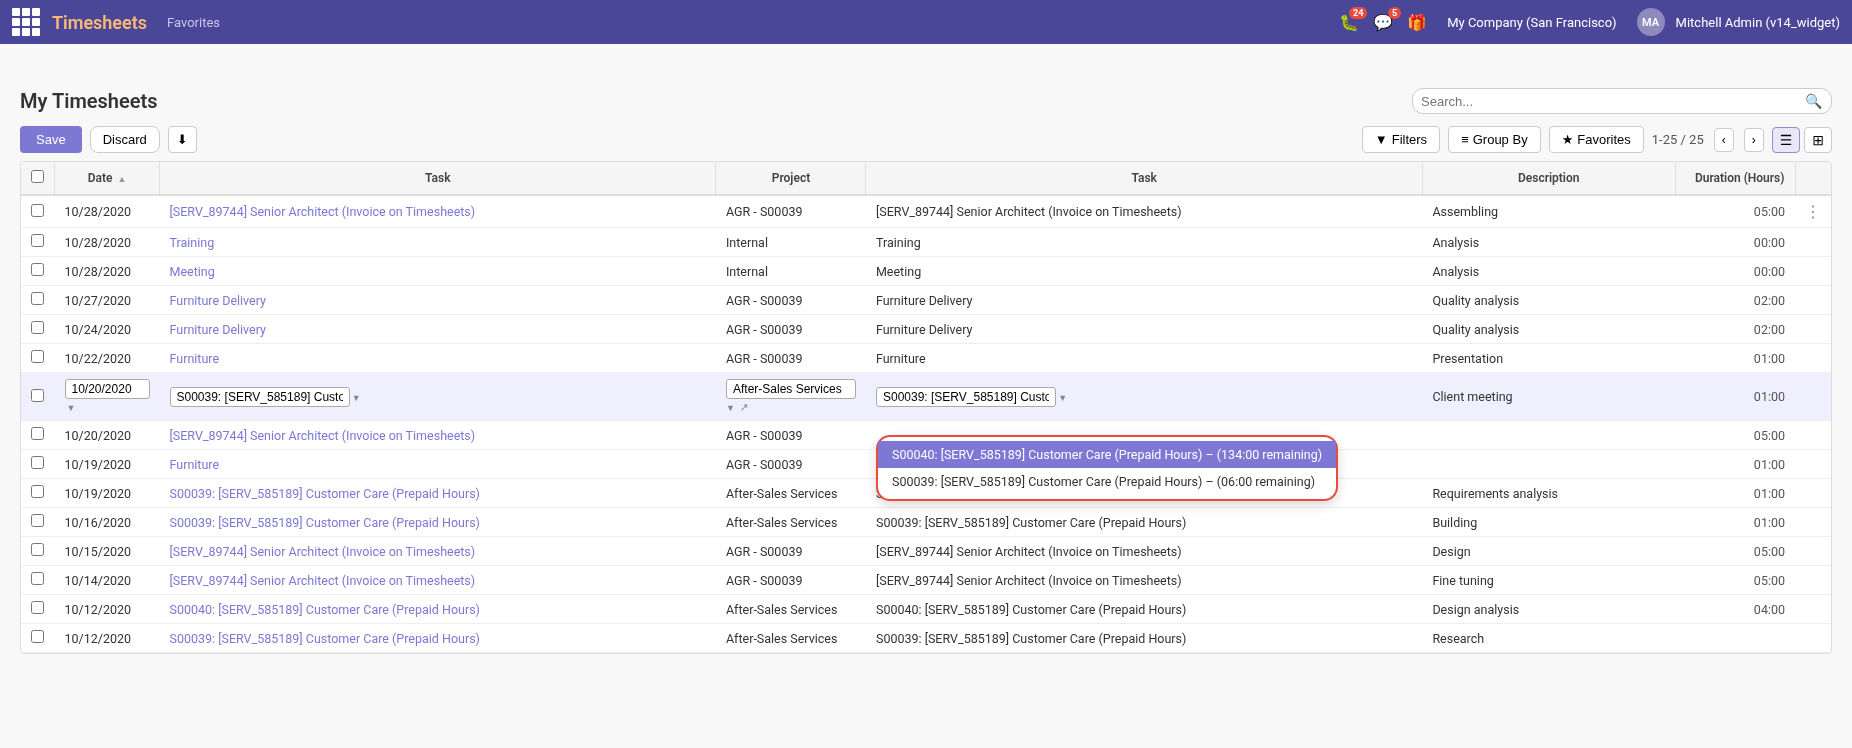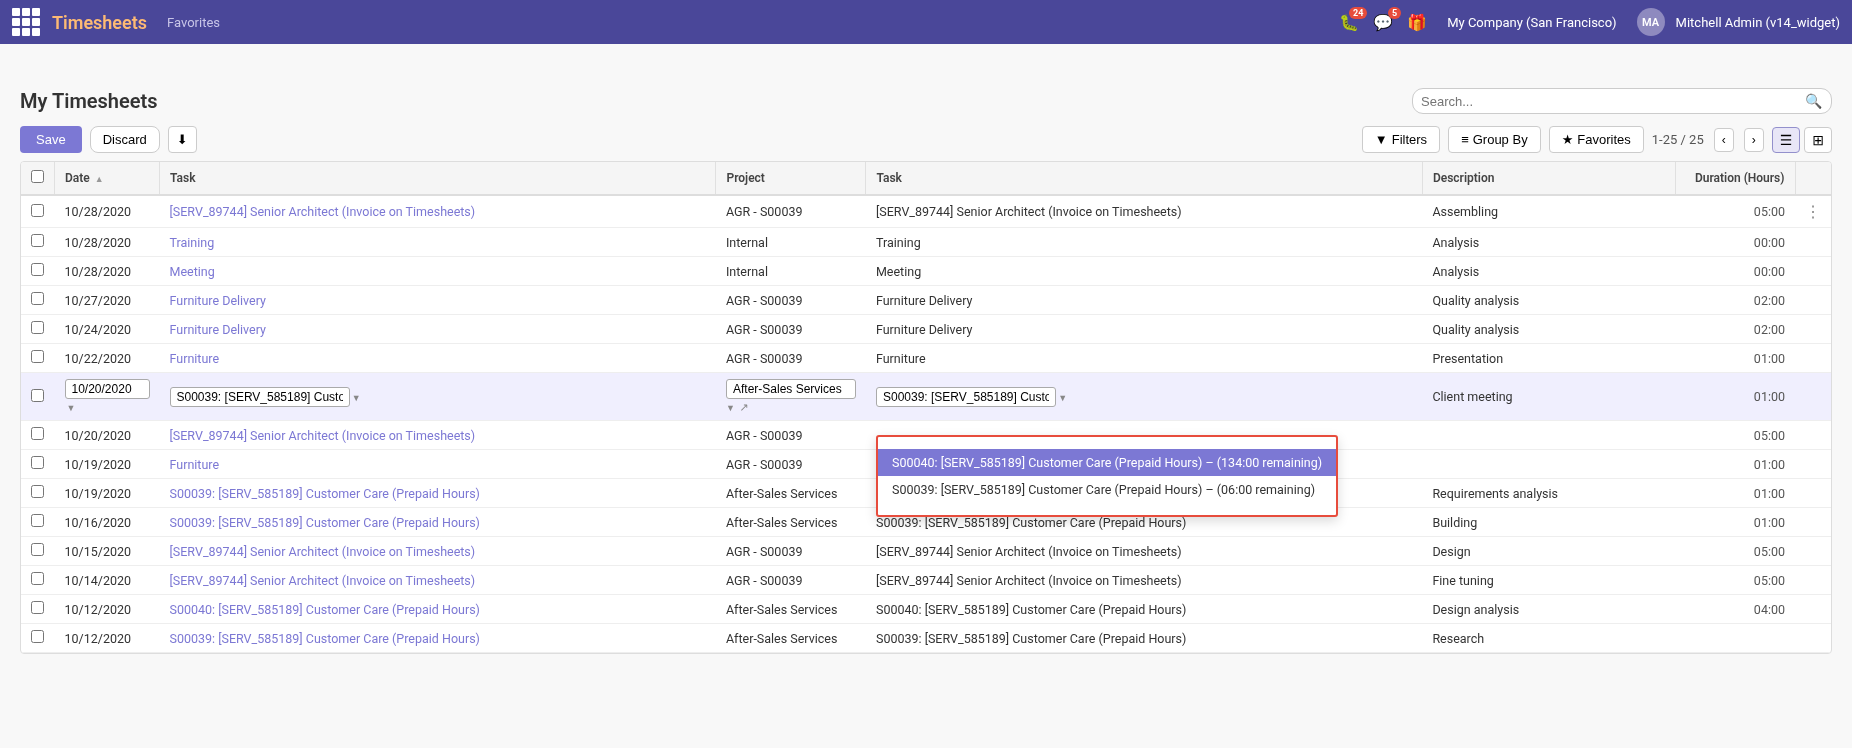--- a/index.html
+++ b/index.html
@@ -49,21 +49,21 @@
     .pagination { display: flex; align-items: center; gap: 10px; font-size: 13px; color: #555; }
     .pagination-nav { background: white; border: 1px solid #ccc; border-radius: 4px; cursor: pointer; font-size: 12px; padding: 4px 7px; }
     .view-icons { display: flex; gap: 4px; }
     .view-icon { background: white; border: 1px solid #ccc; border-radius: 4px; cursor: pointer; font-size: 14px; padding: 4px 7px; }
     .view-icon.active { background: #e8e6f7; border-color: #9390cc; }
 
     
     .table-wrap { background: white; border: 1px solid #ddd; border-radius: 4px; overflow: hidden; }
     table { width: 100%; border-collapse: collapse; }
     thead tr { background: #f5f5f5; border-bottom: 2px solid #ddd; }
-    th { padding: 8px 10px; text-align: left; font-weight: 600; font-size: 12px; color: #444; white-space: nowrap; border-right: 1px solid #e0e0e0; }
+    th { padding: 8px 10px; text-align: center; font-weight: 600; font-size: 12px; color: #444; white-space: nowrap; border-right: 1px solid #e0e0e0; }
     th:last-child { border-right: none; }
     th.col-duration { text-align: right; }
     td { padding: 6px 10px; border-bottom: 1px solid #eee; font-size: 12.5px; vertical-align: middle; }
     td.col-duration { text-align: right; color: #555; }
     .col-check { width: 28px; }
     .col-date { width: 90px; }
     .col-task { min-width: 240px; }
     .col-project { width: 140px; }
     .col-task2 { min-width: 200px; }
     .col-desc { min-width: 150px; }
@@ -79,25 +79,25 @@
     .date-input { border: 1px solid #aaa; border-radius: 3px; padding: 2px 6px; font-size: 12px; width: 85px; }
     .task-select { border: 1px solid #aaa; border-radius: 3px; padding: 2px 6px; font-size: 12px; min-width: 180px; }
     .project-select { border: 1px solid #aaa; border-radius: 3px; padding: 2px 6px; font-size: 12px; width: 130px; }
     .link-icon { color: #888; font-size: 11px; margin-left: 2px; cursor: pointer; }
 
     
     .dropdown-popup {
       position: absolute;
       background: white;
       border: 2px solid #e74c3c;
-      border-radius: 3px;
+      border-radius: 14px;
       box-shadow: 0 4px 12px rgba(0,0,0,0.15);
       z-index: 100;
       min-width: 420px;
-      padding: 12px 0;
+      padding: 4px 0;
     }
     .dropdown-item {
       padding: 6px 14px;
       font-size: 12.5px;
       cursor: pointer;
       white-space: nowrap;
     }
     .dropdown-item.highlighted { background: #7c78d4; color: white; }
 
     .td-relative { position: relative; }

